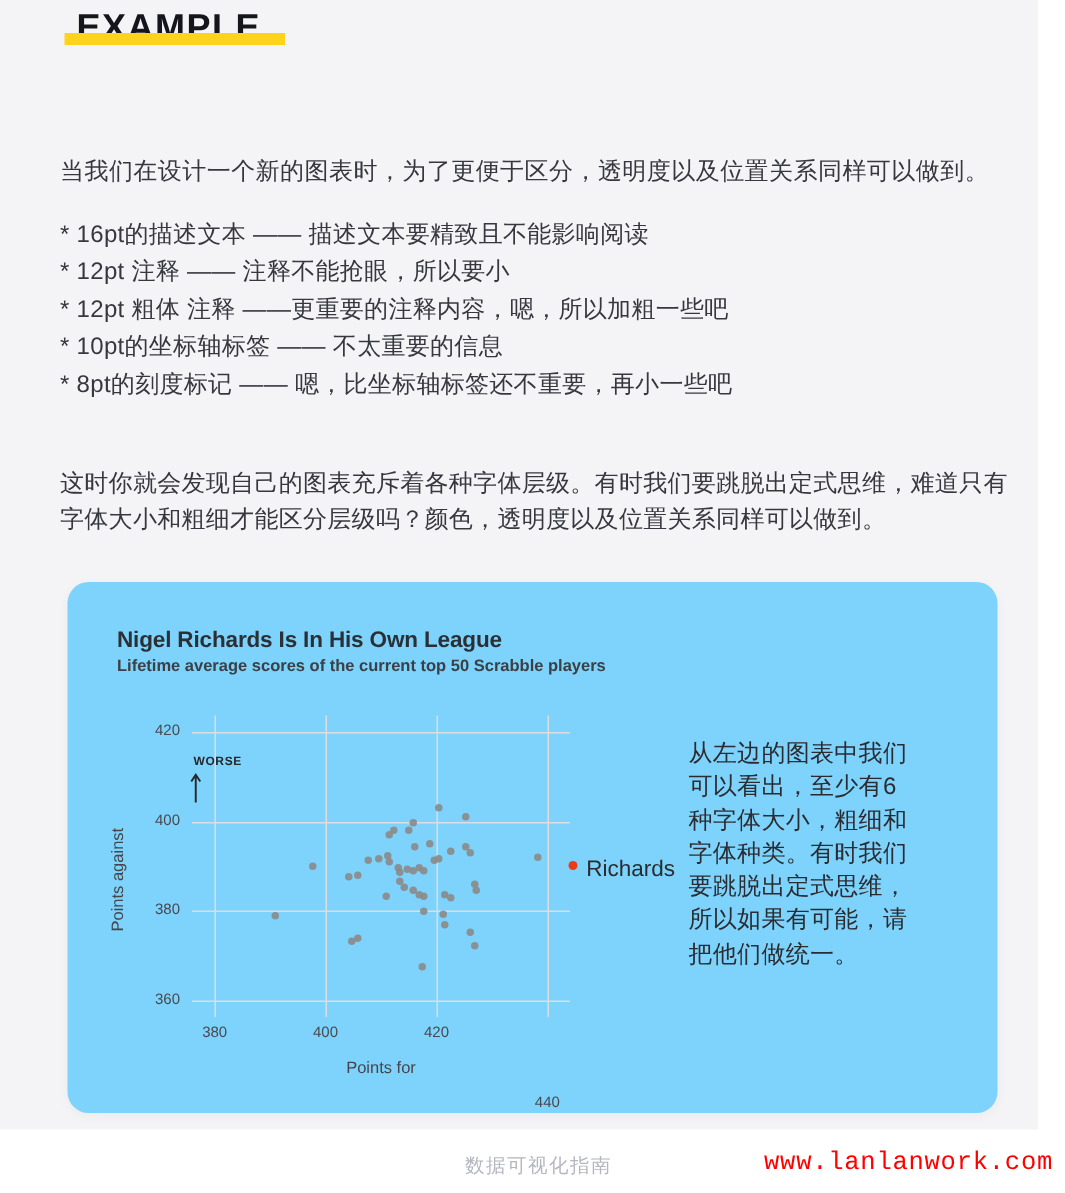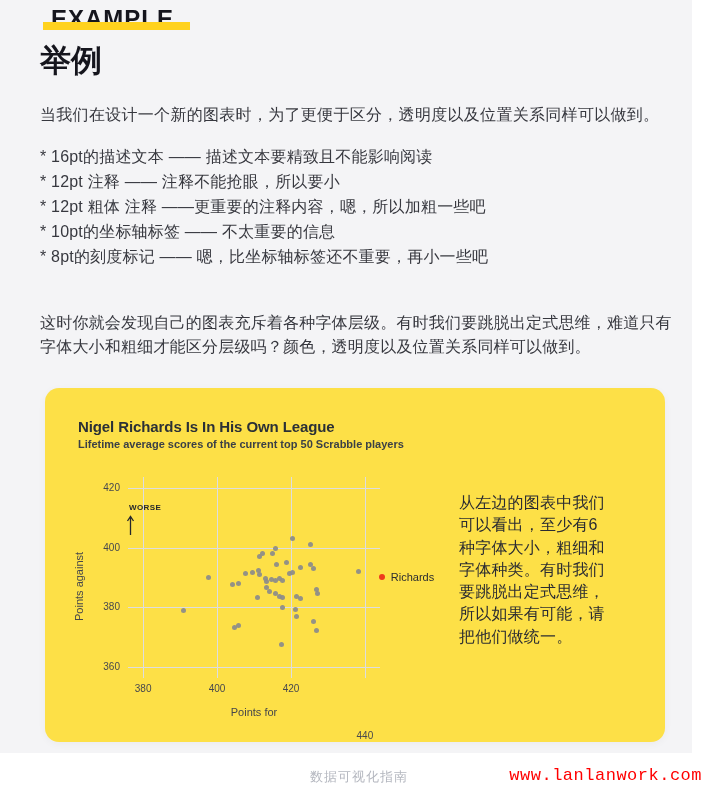--- a/index.html
+++ b/index.html
@@ -11,54 +11,53 @@
   .strike-bar{position:absolute;left:43px;top:22px;width:147px;height:8px;background:#ffd21e;}
   .page-title{position:absolute;left:40px;top:40px;font-size:31px;font-weight:800;color:#15151d;margin:0;}
   
   .intro{position:absolute;left:40px;top:102px;width:648px;font-size:16px;line-height:26px;
     color:#37383f;letter-spacing:0.3px;margin:0;}
   .bullets{position:absolute;left:40px;top:144px;margin:0;padding:0;list-style:none;
     font-size:16px;line-height:25px;color:#37383f;letter-spacing:0.2px;}
   .closing{position:absolute;left:40px;top:311px;width:644px;font-size:16px;line-height:23.5px;
     color:#37383f;letter-spacing:0.2px;margin:0;}
   
-  .card{position:absolute;left:45px;top:388px;width:620px;height:354px;background:#fde047;
+  .card{position:absolute;left:45px;top:388px;width:620px;height:354px;background:#7dd3fc;
     border-radius:14px;box-shadow:0 2px 8px rgba(30,30,60,0.04);}
   .chart-title{position:absolute;left:33px;top:30px;margin:0;font-size:15px;font-weight:800;
     color:#2b3036;letter-spacing:-0.1px;}
   .chart-subtitle{position:absolute;left:33px;top:50px;margin:0;font-size:11px;font-weight:700;
     color:#3b4046;}
   .plot{position:absolute;left:83px;top:89px;width:252px;height:201px;}
   .gridline-v{position:absolute;top:0;height:201px;width:1px;background:#dddde0;}
   .gridline-h{position:absolute;left:0;width:252px;height:1px;background:#dddde0;}
   .tick-x{position:absolute;top:206px;width:32px;text-align:center;font-size:10px;color:#47484d;}
   .tick-y{position:absolute;left:-41px;width:33px;text-align:right;font-size:10px;color:#47484d;}
   .dot{position:absolute;border-radius:50%;opacity:0.92;}
-  .point-label{position:absolute;font-size:11px;color:#2a2c30;white-space:nowrap;}
+  .point-label{position:absolute;font-size:15px;color:#2a2c30;white-space:nowrap;}
   .worse{position:absolute;left:1px;top:26px;font-size:8px;font-weight:800;letter-spacing:0.4px;color:#26282c;}
   .worse-arrow{position:absolute;left:-3px;top:37px;}
   .xlabel{position:absolute;left:83px;top:318px;width:252px;text-align:center;font-size:11px;color:#45464b;}
   .ylabel{position:absolute;left:28px;top:233px;font-size:11px;color:#45464b;white-space:nowrap;
     transform:rotate(-90deg);transform-origin:left top;}
   .aside{position:absolute;left:414px;top:104px;width:152px;font-size:16px;line-height:22.3px;
     color:#2b2c32;letter-spacing:0.2px;margin:0;}
   
   .footer-caption{position:absolute;left:0;top:768px;width:692px;text-align:center;
     font-size:13px;color:#b4b7bf;letter-spacing:1px;padding-left:13px;}
   .watermark{position:absolute;right:8px;top:766px;font-family:Liberation Mono, monospace;
     font-size:17px;color:#ff0000;letter-spacing:0.5px;text-decoration:none;}
 </style>
 </head>
 <body>
 
 <div class="panel">
 
   <div class="eyebrow">EXAMPLE</div>
   <div class="strike-bar"></div>
-  <h1 class="page-title">举例</h1>
 
   <p class="intro">当我们在设计一个新的图表时，为了更便于区分，透明度以及位置关系同样可以做到。</p>
 
   <ul class="bullets">
     <li>* 16pt的描述文本 —— 描述文本要精致且不能影响阅读</li>
     <li>* 12pt 注释 —— 注释不能抢眼，所以要小</li>
     <li>* 12pt 粗体 注释 ——更重要的注释内容，嗯，所以加粗一些吧</li>
     <li>* 10pt的坐标轴标签 —— 不太重要的信息</li>
     <li>* 8pt的刻度标记 —— 嗯，比坐标轴标签还不重要，再小一些吧</li>
   </ul>

